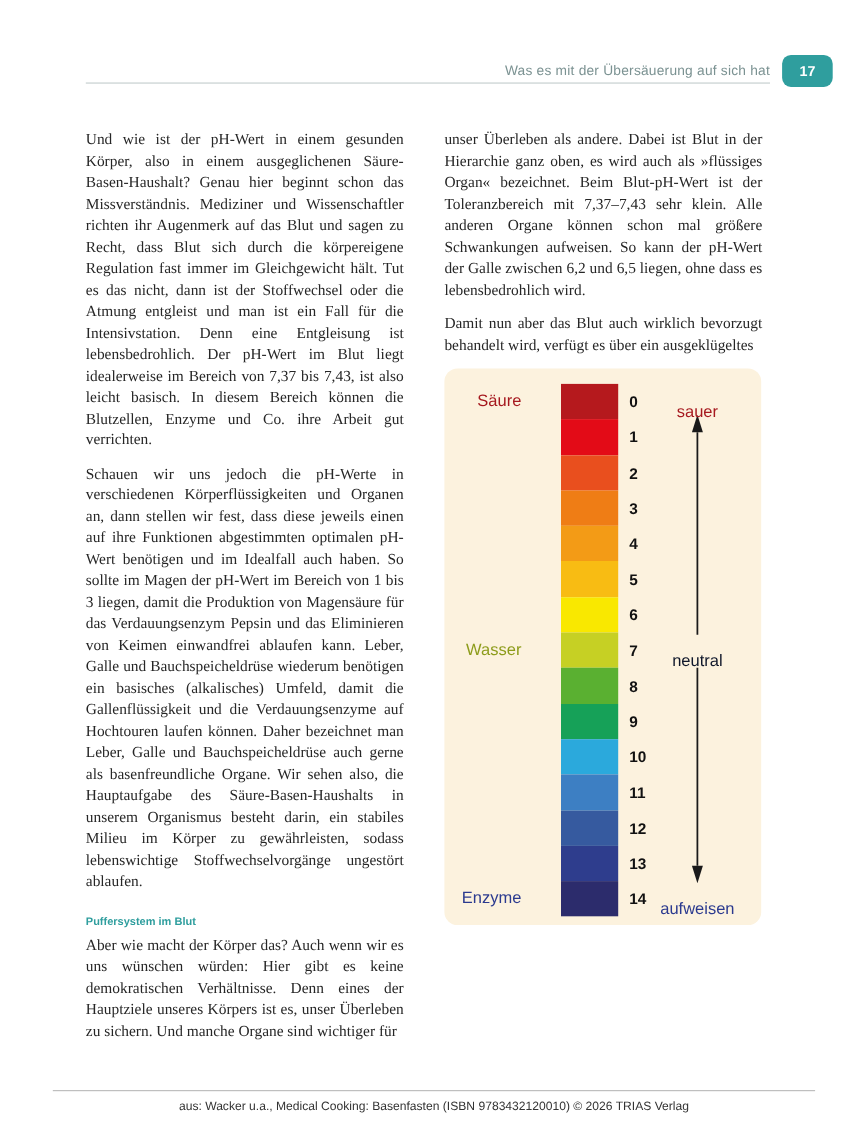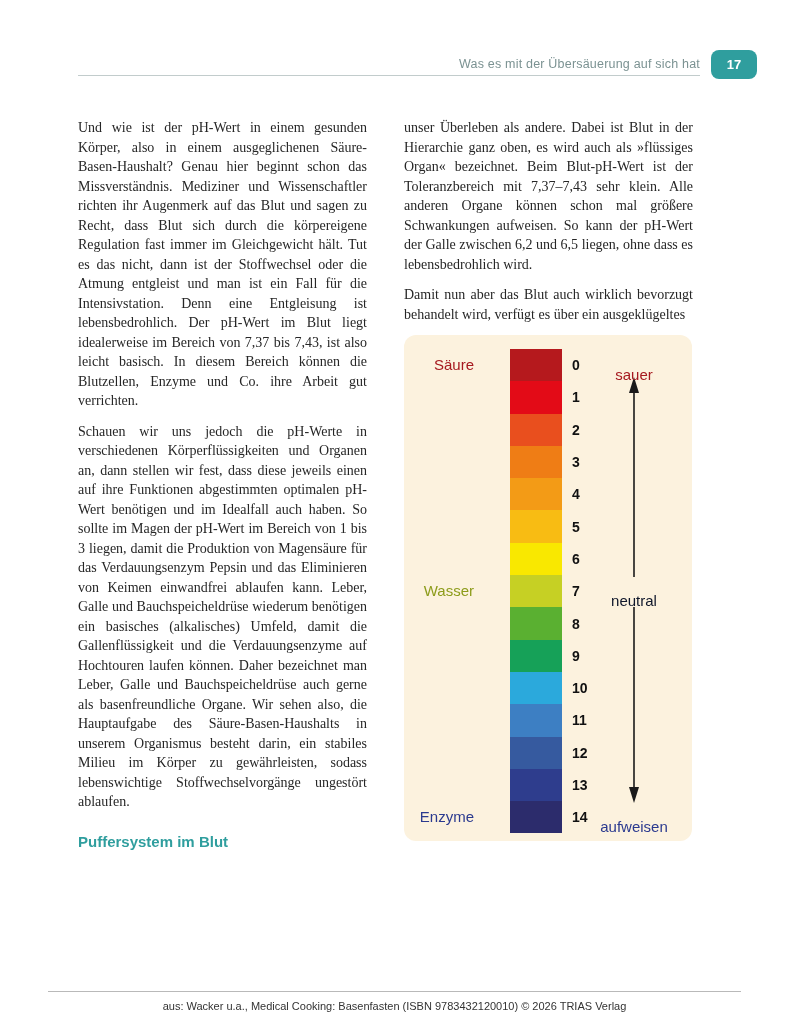--- a/index.html
+++ b/index.html
@@ -47,21 +47,21 @@
   .col-right { left: 404px; }
   .col p {
     font-size: 14px;
     line-height: 19.5px;
     text-align: justify;
     margin-bottom: 11px;
     hyphens: auto;
   }
   .subheading {
     font-family: "Liberation Sans", sans-serif;
-    font-size: 15px;
+    font-size: 10px;
     font-weight: bold;
     color: #2f9e9e;
     margin-top: 21px;
     margin-bottom: 7px;
   }
 
   
   .fig-caption {
     margin-top: 25px;
     margin-bottom: 12px;
@@ -133,20 +133,21 @@
 <div class="page">
 
   <div class="running-head">Was es mit der Übersäuerung auf sich hat</div>
   <div class="page-badge">17</div>
   <div class="header-rule"></div>
 
   <div class="col col-left">
     <p>Und wie ist der pH-Wert in einem gesunden Körper, also in einem ausgeglichenen Säure-Basen-Haushalt? Genau hier beginnt schon das Missverständnis. Mediziner und Wissenschaftler richten ihr Augenmerk auf das Blut und sagen zu Recht, dass Blut sich durch die körpereigene Regulation fast immer im Gleichgewicht hält. Tut es das nicht, dann ist der Stoffwechsel oder die Atmung entgleist und man ist ein Fall für die Intensivstation. Denn eine Entgleisung ist lebensbedrohlich. Der pH-Wert im Blut liegt idealerweise im Bereich von 7,37 bis 7,43, ist also leicht basisch. In diesem Bereich können die Blutzellen, Enzyme und Co. ihre Arbeit gut verrichten.</p>
     <p>Schauen wir uns jedoch die pH-Werte in verschiedenen Körperflüssigkeiten und Organen an, dann stellen wir fest, dass diese jeweils einen auf ihre Funktionen abgestimmten optimalen pH-Wert benötigen und im Idealfall auch haben. So sollte im Magen der pH-Wert im Bereich von 1 bis 3 liegen, damit die Produktion von Magensäure für das Verdauungsenzym Pepsin und das Eliminieren von Keimen einwandfrei ablaufen kann. Leber, Galle und Bauchspeicheldrüse wiederum benötigen ein basisches (alkalisches) Umfeld, damit die Gallenflüssigkeit und die Verdauungsenzyme auf Hochtouren laufen können. Daher bezeichnet man Leber, Galle und Bauchspeicheldrüse auch gerne als basenfreundliche Organe. Wir sehen also, die Hauptaufgabe des Säure-Basen-Haushalts in unserem Organismus besteht darin, ein stabiles Milieu im Körper zu gewährleisten, sodass lebenswichtige Stoffwechselvorgänge ungestört ablaufen.</p>
     <h2 class="subheading">Puffersystem im Blut</h2>
+    <p>Aber wie macht der Körper das? Auch wenn wir es uns wünschen würden: Hier gibt es keine demokratischen Verhältnisse. Denn eines der Hauptziele unseres Körpers ist es, unser Überleben zu sichern. Und manche Organe sind wichtiger für</p>
   </div>
 
   <div class="col col-right">
     <p>unser Überleben als andere. Dabei ist Blut in der Hierarchie ganz oben, es wird auch als »flüssiges Organ« bezeichnet. Beim Blut-pH-Wert ist der Toleranzbereich mit 7,37–7,43 sehr klein. Alle anderen Organe können schon mal größere Schwankungen aufweisen. So kann der pH-Wert der Galle zwischen 6,2 und 6,5 liegen, ohne dass es lebensbedrohlich wird.</p>
     <p>Damit nun aber das Blut auch wirklich bevorzugt behandelt wird, verfügt es über ein ausgeklügeltes</p>
 
 
     <div class="fig-box">
 
       <div class="left-labels">

